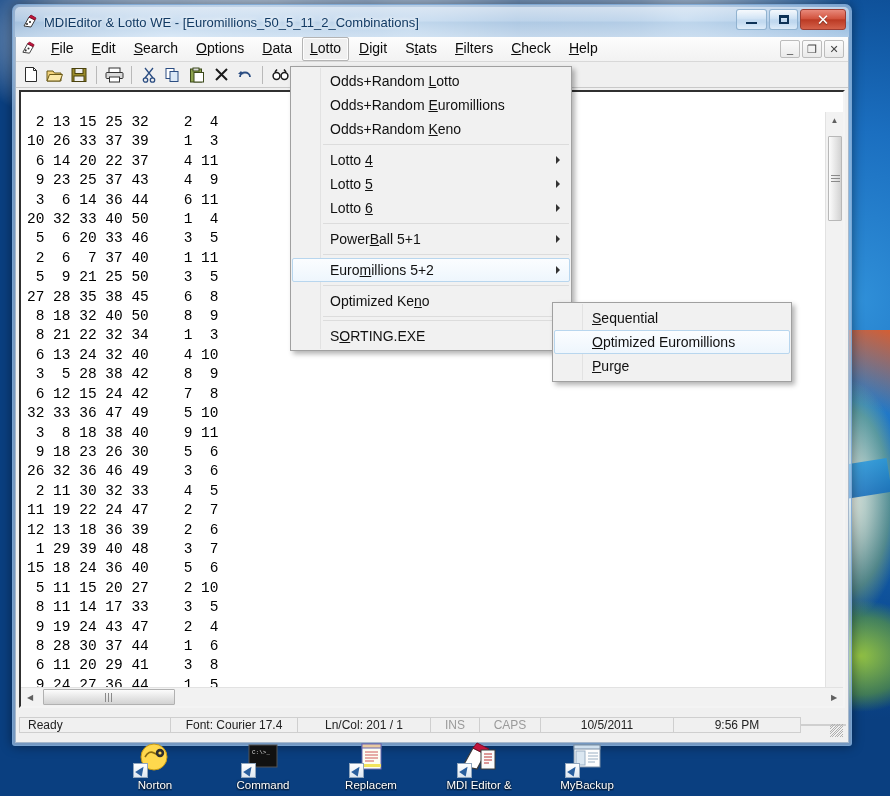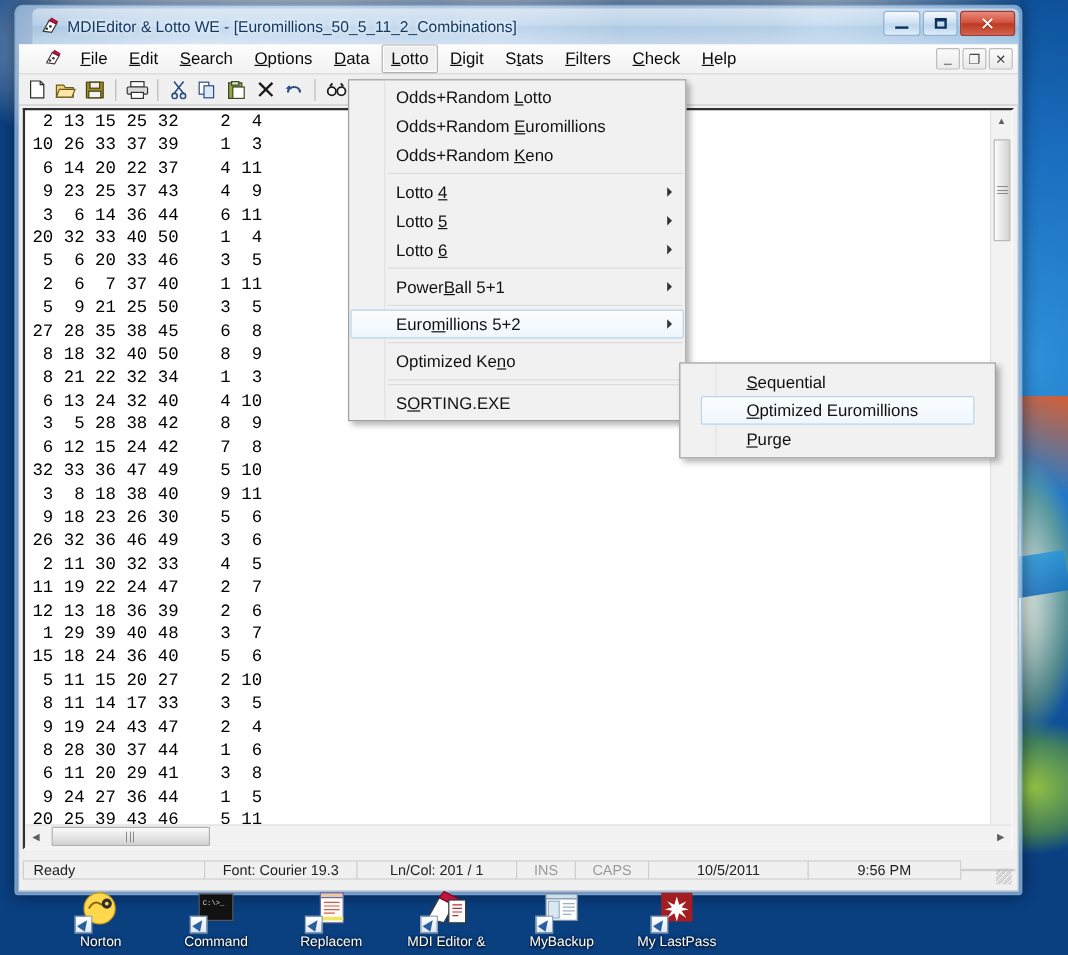--- a/index.html
+++ b/index.html
@@ -69,21 +69,20 @@
     position: relative;
     display: flex; align-items: center;
     padding-left: 7px;
     border-radius: 5px 5px 0 0;
     background: linear-gradient(180deg,
         rgba(245,250,255,0.55) 0%,
         rgba(215,235,252,0.45) 45%,
         rgba(185,215,240,0.40) 52%,
         rgba(225,240,252,0.50) 100%);
     overflow: hidden;
-    margin-left: 12px;
   }
   #titlebar .tb-icon {
     width: 16px; height: 16px; margin-right: 6px; flex: 0 0 16px;
     position: relative;
   }
   #titlebar .title-text {
     font-size: 13px; color: #123a63;
     white-space: nowrap; overflow: hidden;
     text-shadow: 0 0 4px rgba(255,255,255,.95), 0 0 7px rgba(255,255,255,.8);
   }
@@ -113,21 +112,21 @@
     height: calc(100% - 30px);
     background: #f0f0f0;
     border: 1px solid #a6b8cc;
     border-top: none;
     display: flex; flex-direction: column;
   }
 
   
   #menubar {
     height: 25px; display: flex; align-items: center;
-    padding-left: 20px;
+    padding-left: 4px;
     background: linear-gradient(180deg,#fdfdfd 0%, #f2f2f2 100%);
     border-bottom: 1px solid #d8d8d8;
     position: relative;
   }
   #menubar .mb-icon { width: 18px; height: 16px; margin-right: 4px; position: relative; }
   .menu-item {
     font-size: 14px; color: #0b0b0b;
     padding: 2px 7px 3px 7px; margin: 0 1px;
     white-space: nowrap; line-height: 17px;
     border: 1px solid transparent;
@@ -160,21 +159,21 @@
 
   
   #docarea {
     flex: 1; margin: 2px 3px 0 3px;
     border: 2px inset #8d8d8d;
     border-color: #848484 #f4f4f4 #f4f4f4 #848484;
     background: #fff;
     display: flex; flex-direction: column; position: relative;
     overflow: hidden;
   }
-  #docbody { flex: 1; display: flex; overflow: hidden; }
+  #docbody { flex: 1; display: flex; overflow: hidden; margin-top: 20px; }
   #textpane {
     flex: 1; overflow: hidden; background: #fff;
     font-family: "Liberation Mono", "DejaVu Sans Mono", monospace;
     font-size: 14.5px; line-height: 19.4px;
     color: #000; padding: 1px 0 0 6px;
     white-space: pre;
   }
   #textpane .row { letter-spacing: 0px; }
 
   
@@ -259,36 +258,36 @@
   .mi .arrow {
     position: absolute; right: 9px; top: 50%; transform: translateY(-50%);
     width: 0; height: 0;
     border-left: 4px solid #333; border-top: 4px solid transparent; border-bottom: 4px solid transparent;
   }
   .sep { height: 1px; background: #dcdcdc; margin: 3px 2px 3px 32px; position: relative; z-index: 2; }
   .u { text-decoration: underline; }
 
   
   #euro-submenu {
-    position: absolute; left: 566px; top: 302px; width: 264px;
+    position: absolute; left: 552px; top: 302px; width: 240px;
     background: #f1f1f1;
     border: 1px solid #a0a0a0;
     box-shadow: 3px 3px 5px rgba(0,0,0,0.30);
-    padding: 3px 16px;
+    padding: 3px 0;
     z-index: 70; font-size: 14px; color: #111;
   }
   #euro-submenu::before {
     content: ""; position: absolute; left: 1px; top: 1px; bottom: 1px; width: 28px;
     background: #f1f1f1; border-right: 1px solid #e2e2e2;
   }
 
   
   #taskbar {
     position: absolute; left: 0; bottom: 0; width: 890px; height: 56px;
-    display: flex; align-items: flex-start; gap: 0px; padding-left: 36px;
+    display: flex; align-items: flex-start; gap: 12px; padding-left: 107px;
   }
   .task {
     width: 96px; display: flex; flex-direction: column; align-items: center;
     padding-top: 2px;
   }
   .task .ico { width: 44px; height: 36px; position: relative; }
   .task .lbl {
     font-size: 11.5px; color: #fff; margin-top: 1px;
     text-shadow: 0 1px 2px rgba(0,0,0,.85), 0 0 3px rgba(0,0,0,.7);
     white-space: nowrap; overflow: hidden; max-width: 96px; text-align:center;
@@ -464,21 +463,21 @@
         <div class="hsb-arrow">◀</div>
         <div id="hthumb">
             <span class="grip"></span>
           </div>
         <div class="hsb-arrow" style="position:absolute;right:0;">▶</div>
       </div>
     </div>
 
     <div id="statusbar">
       <div class="cell left" style="width:152px">Ready</div>
-      <div class="cell" style="width:128px">Font: Courier 19.3</div>
+      <div class="cell" style="width:128px">Font: Courier 17.4</div>
       <div class="cell" style="width:134px">Ln/Col: 201 / 1</div>
       <div class="cell dim" style="width:50px">INS</div>
       <div class="cell dim" style="width:62px">CAPS</div>
       <div class="cell" style="width:134px">10/5/2011</div>
       <div class="cell" style="width:128px">9:56 PM</div>
       <div class="cell" style="flex:1"></div>
       <div class="grip"></div>
     </div>
 
   </div>
@@ -597,23 +596,13 @@
         <rect x="9" y="3" width="26" height="22" fill="#fdfdfd" stroke="#7a8fa6"></rect>
         <rect x="9" y="3" width="26" height="4" fill="#cfe0ee" stroke="#7a8fa6"></rect>
         <rect x="11" y="9" width="9" height="14" fill="#dbe7f1" stroke="#9bb0c4"></rect>
         <path d="M23 11h10M23 14h10M23 17h10M23 20h7" stroke="#9bb0c4"></path>
       </svg>
       <span class="shortcut-arrow"></span>
     </div>
     <div class="lbl">MyBackup</div>
   </div>
 
-  <div class="task">
-    <div class="ico">
-      <svg width="40" height="34" viewBox="0 0 40 34">
-        <rect x="9" y="2" width="26" height="24" fill="#a41d21"></rect>
-        <path d="M22 5 L24 12 L30 9 L26 14 L32 16 L26 17 L30 23 L24 19 L22 26 L20 19 L14 23 L18 17 L12 16 L18 14 L14 9 L20 12 Z" fill="#ffffff"></path>
-      </svg>
-      <span class="shortcut-arrow"></span>
-    </div>
-    <div class="lbl">My LastPass</div>
-  </div>
 </div>
 
 </body></html>

